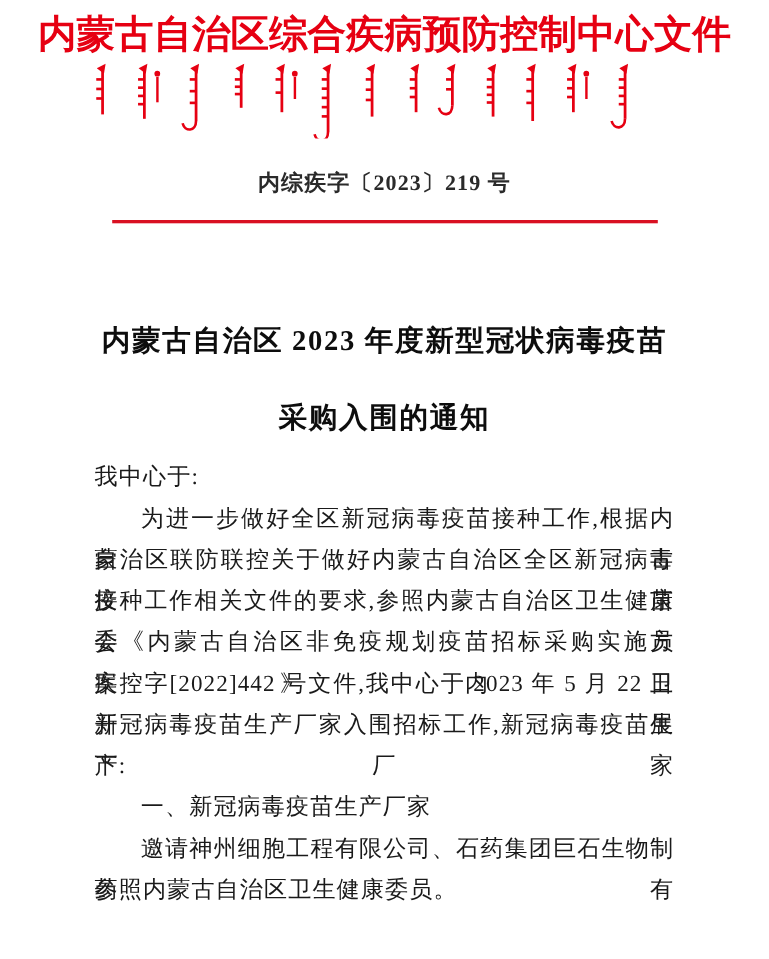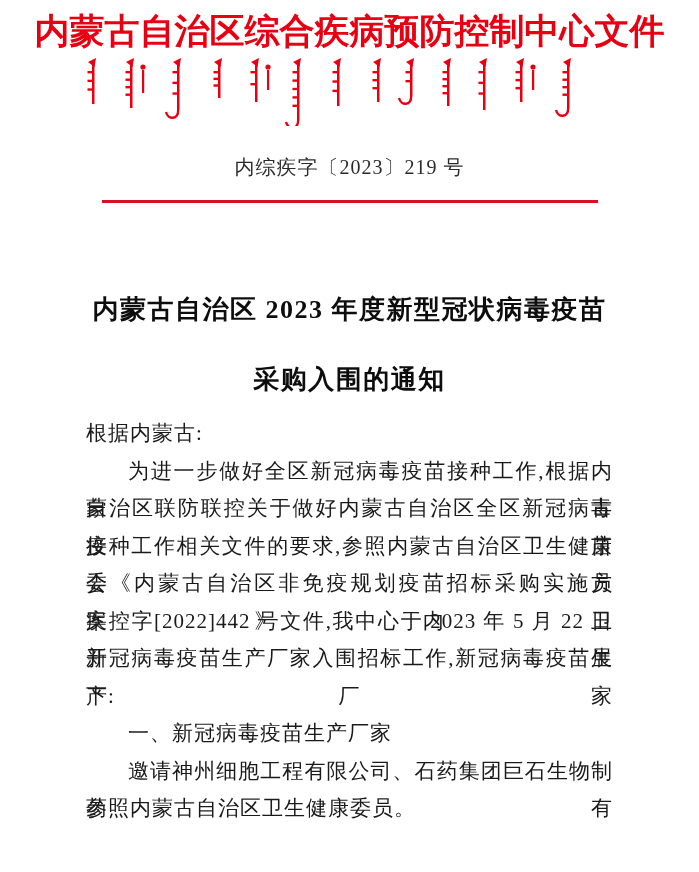--- a/index.html
+++ b/index.html
@@ -23,20 +23,21 @@
   .mongolian{
     position:absolute;top:54px;left:82px;
     width:520px;height:72px;
   }
   .doc-number{
     position:absolute;top:152px;left:0;right:0;
     text-align:center;
     font-size:20px;line-height:30px;
     color:#2a2a2a;
     letter-spacing:1px;
+    font-weight:bold;
   }
   .red-rule{
     position:absolute;top:200px;left:102px;
     width:496px;height:3px;
   }
   .doc-title{
     position:absolute;top:292px;left:0;right:0;
     text-align:center;
     font-weight:bold;
     color:#0d0d0d;
@@ -182,21 +183,21 @@
   <div class="doc-number">内综疾字〔2023〕219 号</div>
 
   <div class="red-rule" style="background: rgb(217, 16, 34);"></div>
 
   <div class="doc-title">
     <div class="t-line">内蒙古自治区 2023 年度新型冠状病毒疫苗</div>
     <div class="t-line">采购入围的通知</div>
   </div>
 
   <div class="body-text">
-    <div class="bline">根据内蒙古:</div>
+    <div class="bline">我中心于:</div>
     <div class="bline just ind">为进一步做好全区新冠病毒疫苗接种工作,根据内蒙古</div>
     <div class="bline just">自治区联防联控关于做好内蒙古自治区全区新冠病毒疫苗</div>
     <div class="bline just">接种工作相关文件的要求,参照内蒙古自治区卫生健康委员</div>
     <div class="bline just">会《内蒙古自治区非免疫规划疫苗招标采购实施方案》内卫</div>
     <div class="bline just">疾控字[2022]442 号文件,我中心于 2023 年 5 月 22 日开展</div>
     <div class="bline just">新冠病毒疫苗生产厂家入围招标工作,新冠病毒疫苗生产厂家</div>
     <div class="bline">下:</div>
     <div class="bline ind">一、新冠病毒疫苗生产厂家</div>
     <div class="bline just ind">邀请神州细胞工程有限公司、石药集团巨石生物制药有</div>
     <div class="bline">参照内蒙古自治区卫生健康委员。</div>

